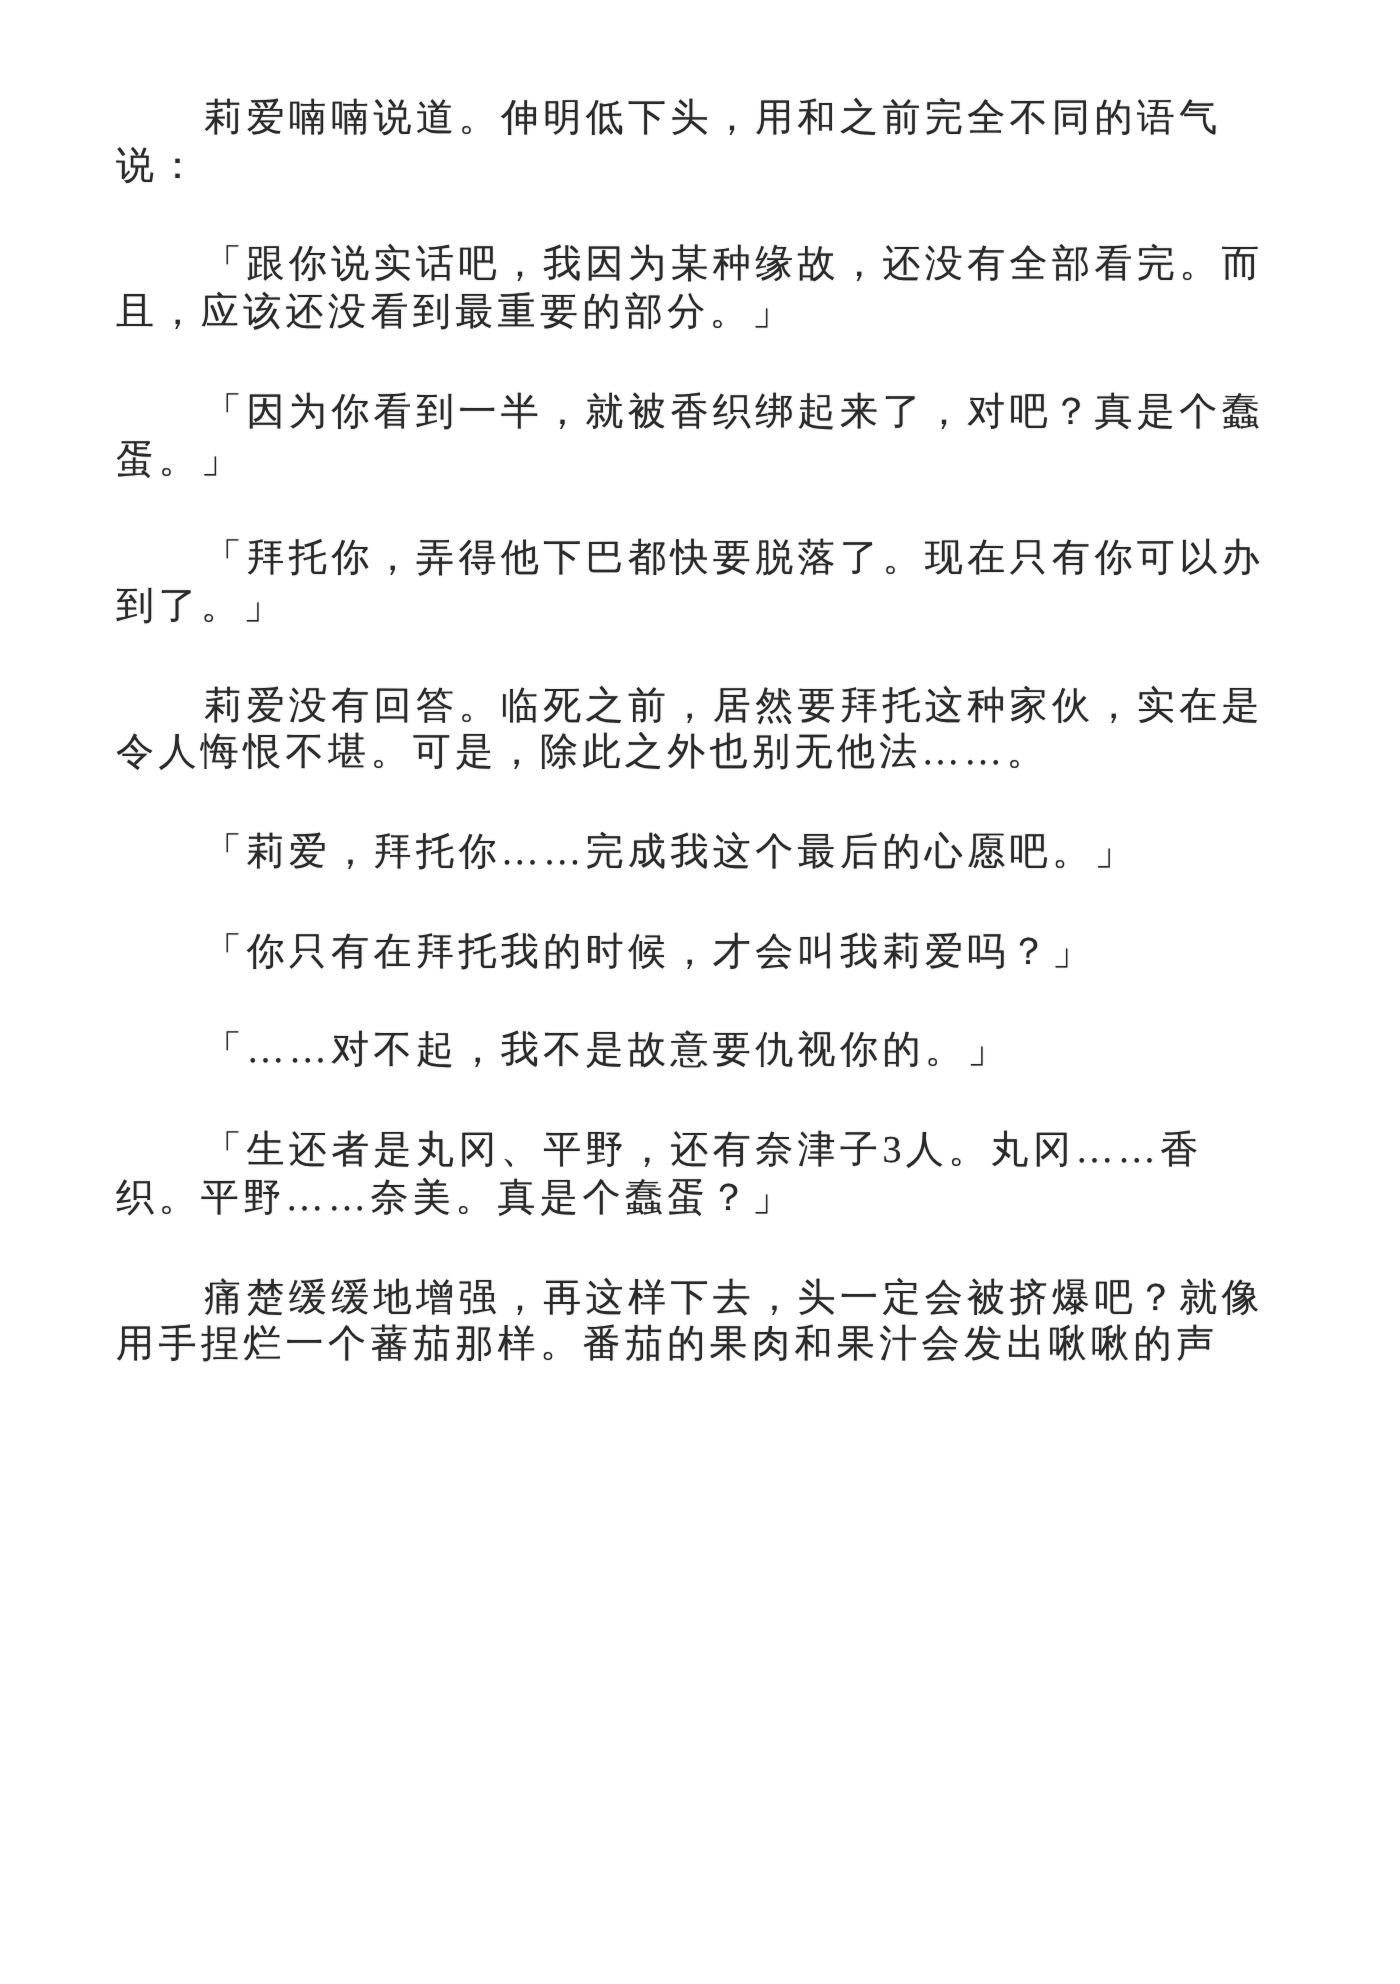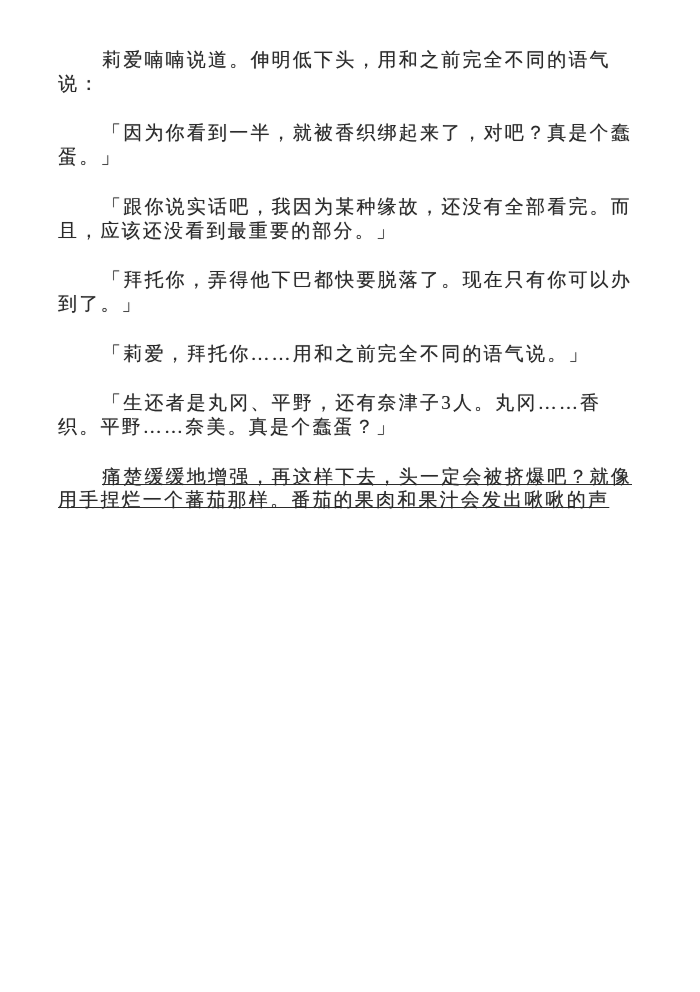--- a/index.html
+++ b/index.html
@@ -30,29 +30,31 @@
     color: #2b2b2b;
     text-shadow: 0 0 0.7px rgba(35,35,35,0.55);
     margin: 0 0 26px 0;
     text-indent: 44px;
     text-align: left;
     word-break: normal;
     line-break: strict;
   }
   p.para:last-child {
     margin-bottom: 0;
-    text-decoration: underline;
   }
 </style>
 </head>
 <body>
 
 <div class="page">
   <div class="text-column">
     <p class="para">莉爱喃喃说道。伸明低下头，用和之前完全不同的语气说：</p>
+    <p class="para">「跟你说实话吧，我因为某种缘故，还没有全部看完。而且，应该还没看到最重要的部分。」</p>
     <p class="para">「因为你看到一半，就被香织绑起来了，对吧？真是个蠢蛋。」</p>
-    <p class="para">「跟你说实话吧，我因为某种缘故，还没有全部看完。而且，应该还没看到最重要的部分。」</p>
     <p class="para">「拜托你，弄得他下巴都快要脱落了。现在只有你可以办到了。」</p>
-    <p class="para">「莉爱，拜托你……用和之前完全不同的语气说。」</p>
+    <p class="para">莉爱没有回答。临死之前，居然要拜托这种家伙，实在是令人悔恨不堪。可是，除此之外也别无他法……。</p>
+    <p class="para">「莉爱，拜托你……完成我这个最后的心愿吧。」</p>
+    <p class="para">「你只有在拜托我的时候，才会叫我莉爱吗？」</p>
+    <p class="para">「……对不起，我不是故意要仇视你的。」</p>
     <p class="para">「生还者是丸冈、平野，还有奈津子3人。丸冈……香织。平野……奈美。真是个蠢蛋？」</p>
     <p class="para">痛楚缓缓地增强，再这样下去，头一定会被挤爆吧？就像用手捏烂一个蕃茄那样。番茄的果肉和果汁会发出啾啾的声</p>
   </div>
 </div>
 
 </body></html>

